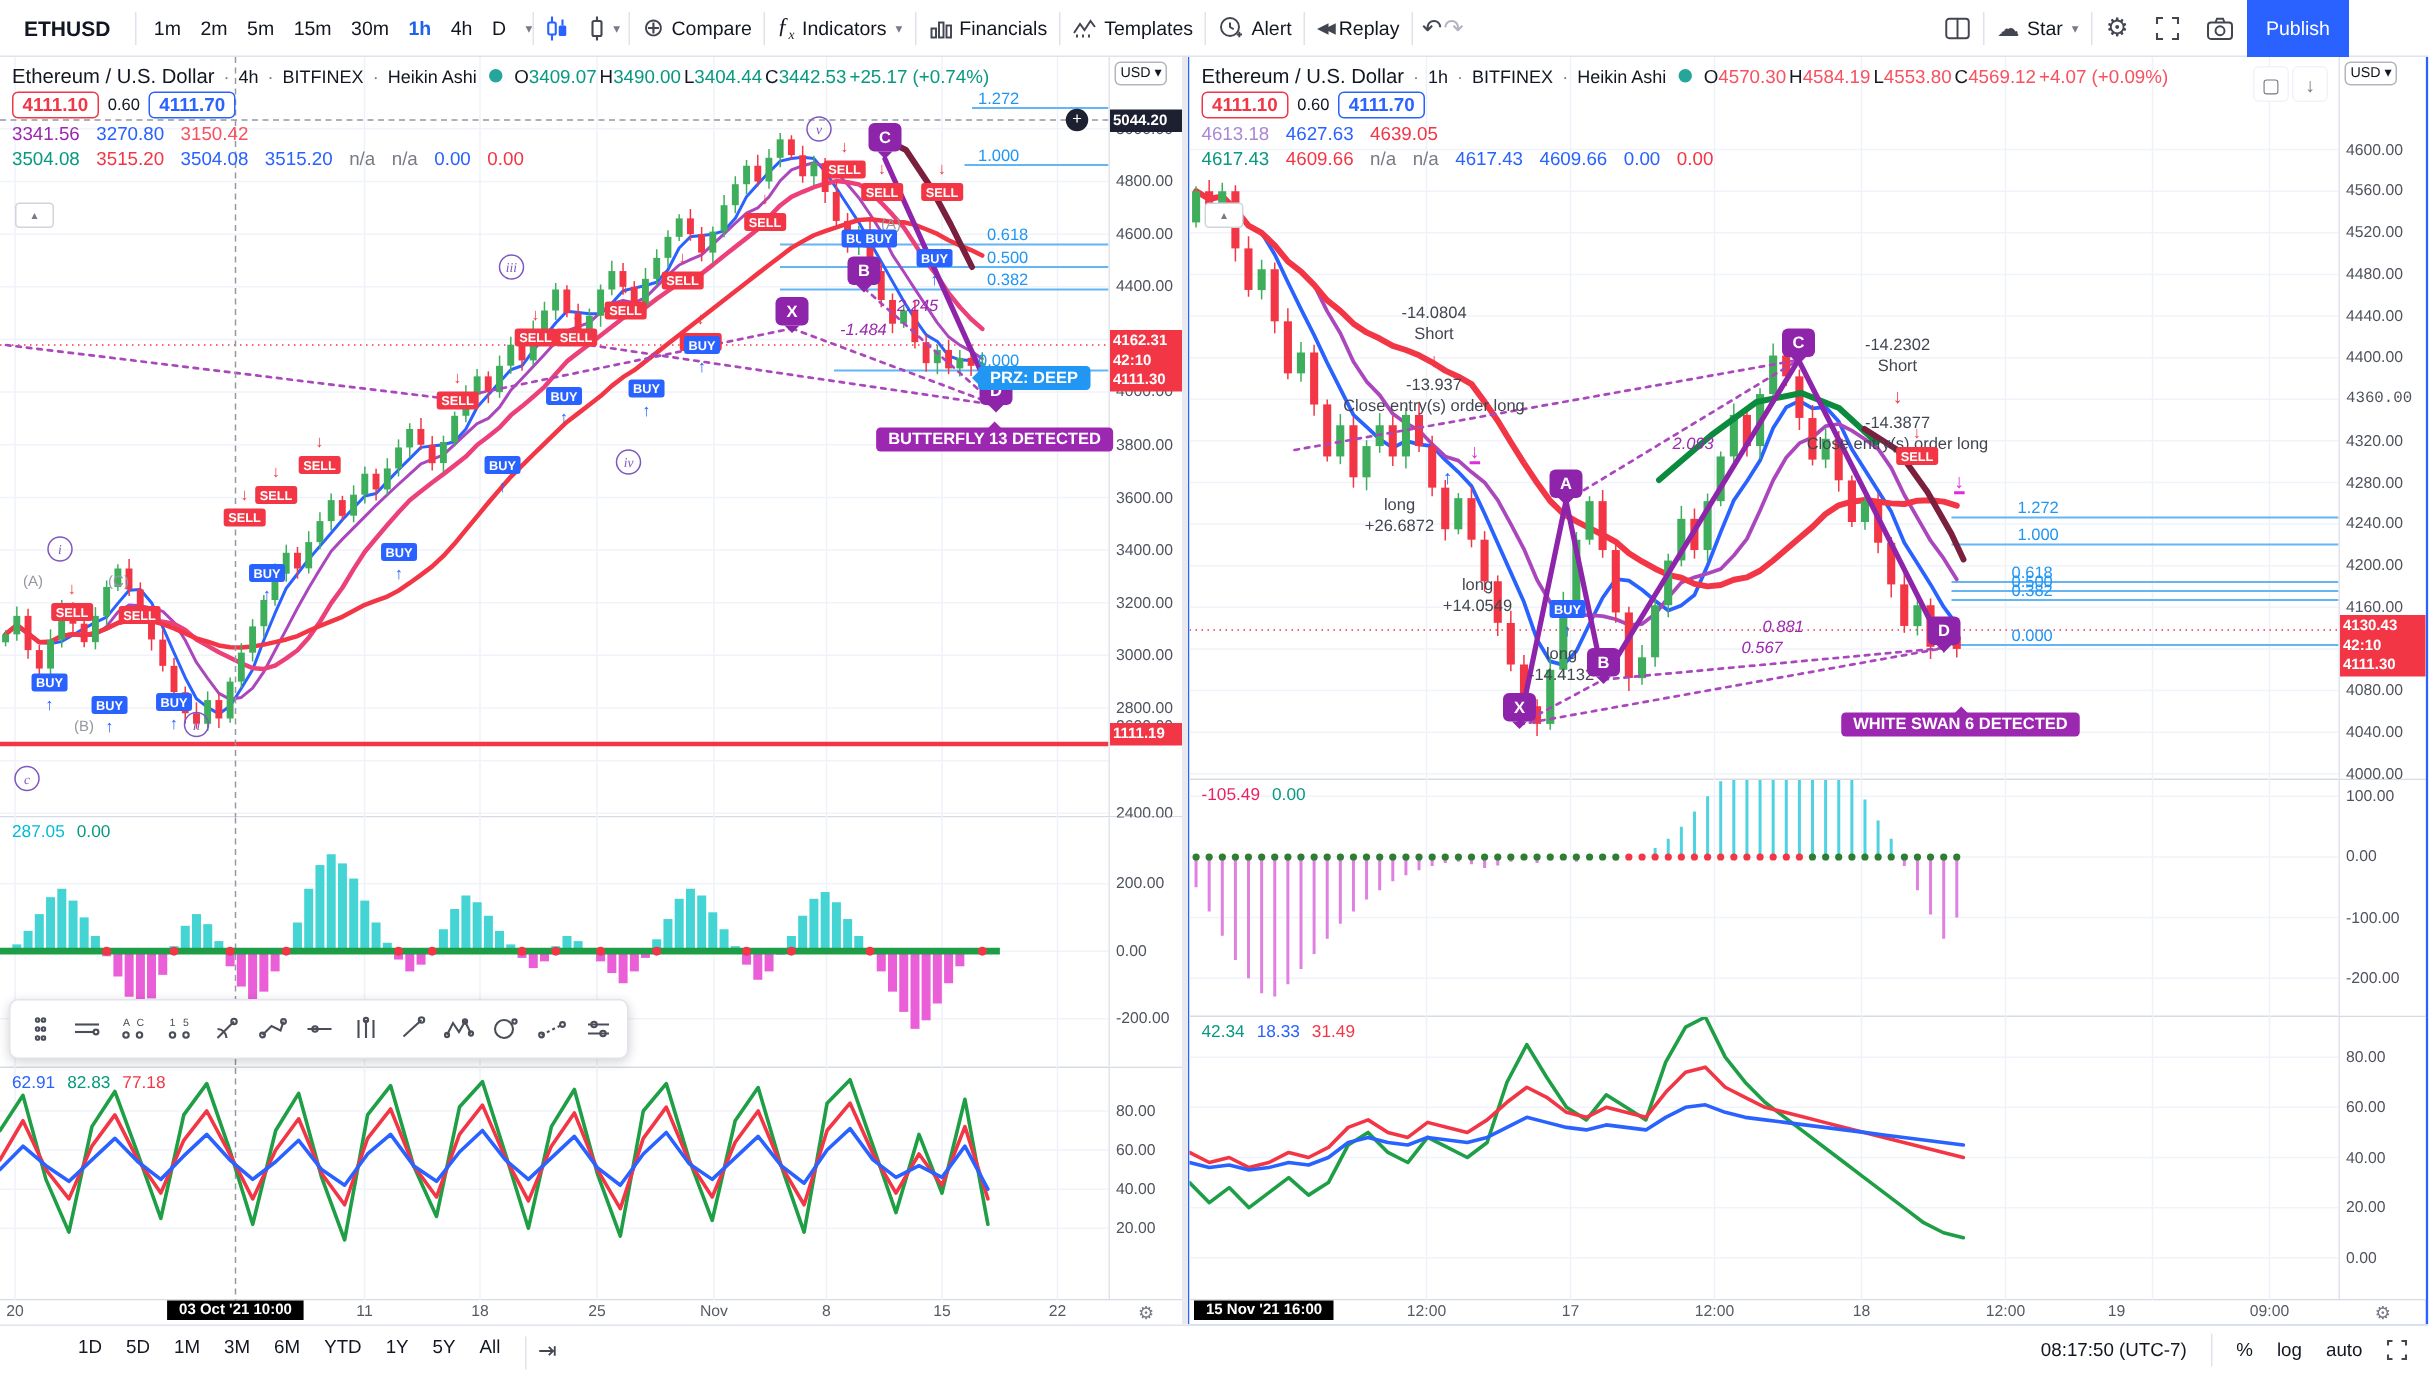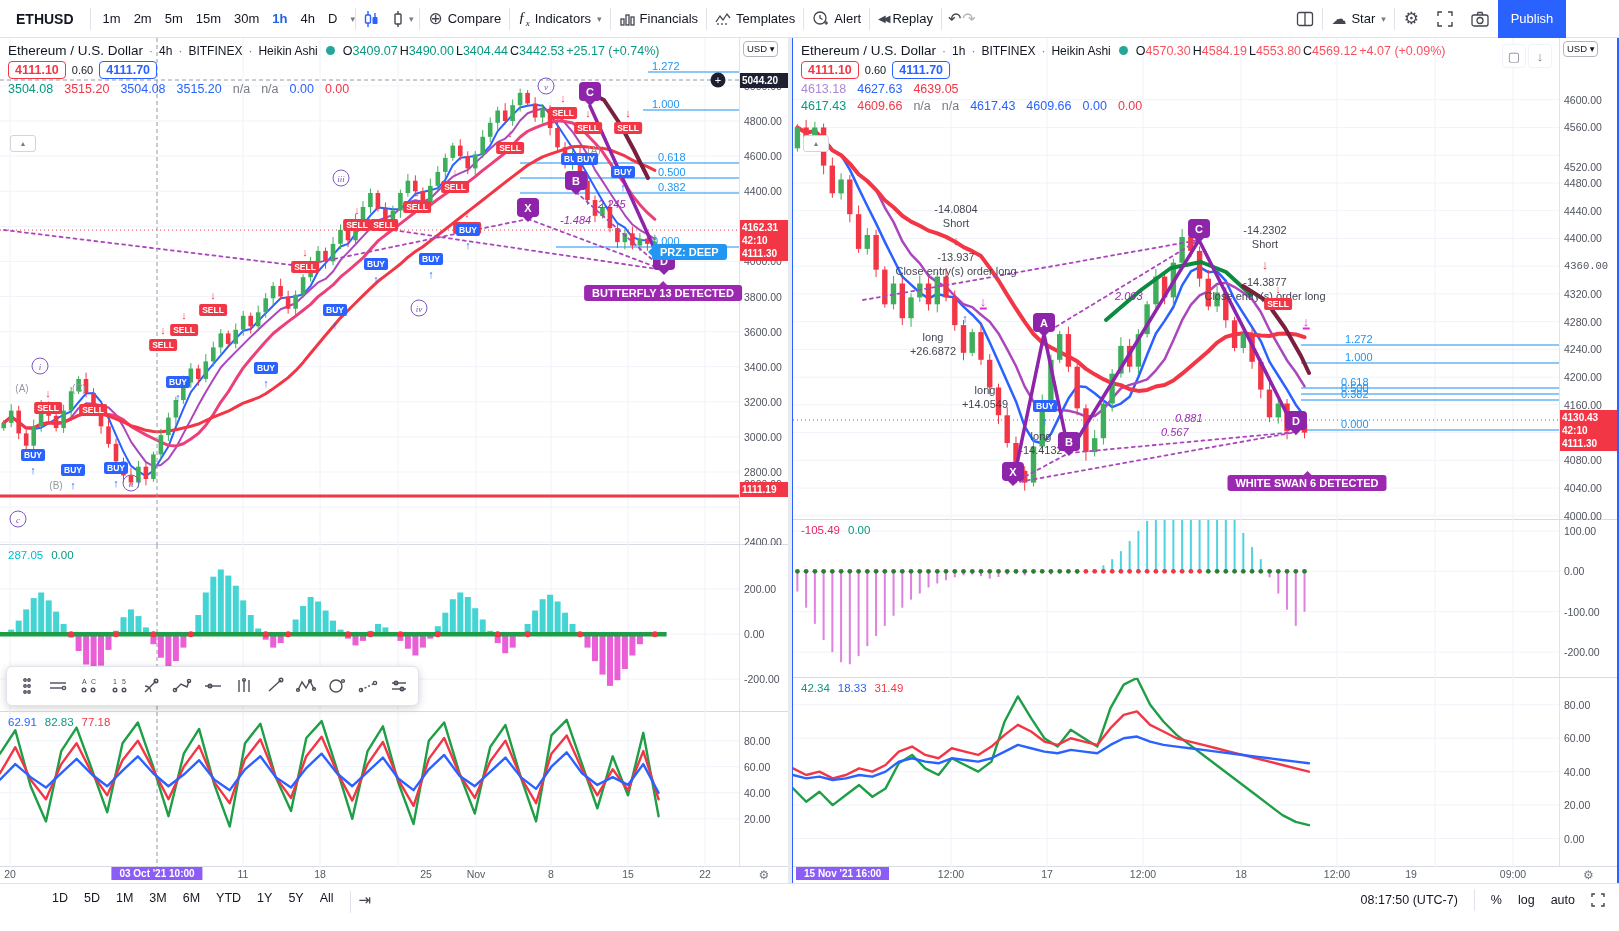--- a/index.html
+++ b/index.html
@@ -27,21 +27,21 @@
   .pane svg{position:absolute;left:0;top:0;z-index:1;}
   .paxis{position:absolute;top:0;right:0;height:100%;border-left:1px solid #e0e3eb;background:#fff;
          font-size:10.5px;color:#4f535e;z-index:3;}
   .tick{position:absolute;left:4px;transform:translateY(-50%);white-space:nowrap;}
   .usd{position:absolute;top:3px;left:3px;border:1px solid #b2b5be;border-radius:4px;font-size:9.5px;
        padding:0 3px;height:14px;line-height:14px;color:#131722;background:#fff;cursor:pointer;}
   .axbox{position:absolute;left:0;right:0;color:#fff;font-weight:700;font-size:10px;padding:1px 2px;line-height:13px;z-index:4;}
   .timeaxis{position:absolute;left:0;width:100%;height:16px;background:#fff;font-size:10.5px;color:#555a64;z-index:2;}
   .section.right .timeaxis{border-bottom:2px solid #2962ff;box-sizing:content-box;}
   .tlabel{position:absolute;top:1px;transform:translateX(-50%);}
-  .ttip{position:absolute;top:0;background:#8b5cf6;color:#fff;font-size:10px;font-weight:700;
+  .ttip{position:absolute;top:0;background:#000000;color:#fff;font-size:10px;font-weight:700;
         padding:1px 8px;white-space:nowrap;z-index:6;}
   .gearcell{position:absolute;top:0;right:0;height:16px;display:flex;align-items:center;justify-content:center;color:#787b86;font-size:12px;cursor:pointer;}
   
   .chead{position:absolute;left:8px;top:5px;z-index:8;}
   .crow{display:flex;align-items:center;gap:6px;margin-bottom:3px;white-space:nowrap;}
   .ctitle{font-size:13.5px;color:#131722;}
   .csep{color:#787b86;}
   .cdot{width:9px;height:9px;border-radius:50%;background:#26a69a;margin:0 2px;}
   .ohlc span{margin-right:2px;font-size:12.5px;}
   .bidbox{border:1px solid #f23645;color:#f23645;border-radius:4px;padding:1px 6px;font-weight:600;font-size:12.5px;background:#fff;cursor:pointer;}
@@ -491,20 +491,25 @@
               <span>Heikin Ashi</span>
               <span class="cdot"></span>
               <span class="ohlc" style="color:#089981"><span><b style="color:#131722;font-weight:400">O</b>3409.07</span><span><b style="color:#131722;font-weight:400">H</b>3490.00</span><span><b style="color:#131722;font-weight:400">L</b>3404.44</span><span><b style="color:#131722;font-weight:400">C</b>3442.53</span><span>+25.17 (+0.74%)</span></span>
             </div>
             <div class="crow">
               <span class="bidbox">4111.10</span>
               <span class="spread">0.60</span>
               <span class="askbox">4111.70</span>
             </div>
             <div class="crow vrow">
+              <span style="color:#9c27b0">3341.56</span>
+              <span style="color:#2962ff">3270.80</span>
+              <span style="color:#f7525f">3150.42</span>
+            </div>
+            <div class="crow vrow">
               <span style="color:#089981">3504.08</span>
               <span style="color:#f23645">3515.20</span>
               <span style="color:#2962ff">3504.08</span>
               <span style="color:#2962ff">3515.20</span>
               <span style="color:#787b86">n/a</span>
               <span style="color:#787b86">n/a</span>
               <span style="color:#2962ff">0.00</span>
               <span style="color:#f23645">0.00</span>
             </div>
           </div>
@@ -718,21 +723,21 @@
           <div class="slegend">
             <span style="color: rgb(41, 98, 255);">62.91</span>
             <span style="color: rgb(8, 153, 129);">82.83</span>
             <span style="color: rgb(242, 54, 69);">77.18</span>
           </div>
         </div>
         <div class="timeaxis" style="top: 829px;">
           <div class="tlabel" style="left: 10px;">20</div>
           <div class="tlabel" style="left: 243px;">11</div>
           <div class="tlabel" style="left: 320px;">18</div>
-          <div class="tlabel" style="left: 398px; margin-left: 28px;">25</div>
+          <div class="tlabel" style="left: 398px;">25</div>
           <div class="tlabel" style="left: 476px;">Nov</div>
           <div class="tlabel" style="left: 551px;">8</div>
           <div class="tlabel" style="left: 628px;">15</div>
           <div class="tlabel" style="left: 705px; text-align: right;">22</div>
           <div class="ttip" style="left: 157px; transform: translateX(-50%);">03 Oct '21  10:00</div>
           <div class="gearcell" style="width: 48px;">⚙</div>
         </div>
       </div>
       <div class="section right" style="left: 792px; width: 827px;">
         <div class="pane" style="top: 0px; height: 482px;">
@@ -893,21 +898,21 @@
             <polyline points="220,445 276,415" fill="none" stroke="#ab47bc" stroke-width="1.8" stroke-dasharray="3 4" stroke-linejoin="round" stroke-linecap="round"></polyline>
             <polyline points="276,415 503,394" fill="none" stroke="#ab47bc" stroke-width="1.8" stroke-dasharray="3 4" stroke-linejoin="round" stroke-linecap="round"></polyline>
             <polyline points="220,445 503,394" fill="none" stroke="#ab47bc" stroke-width="1.8" stroke-dasharray="3 4" stroke-linejoin="round" stroke-linecap="round"></polyline>
             <polyline points="251,296 406,202" fill="none" stroke="#ab47bc" stroke-width="1.8" stroke-dasharray="3 4" stroke-linejoin="round" stroke-linecap="round"></polyline>
             <polyline points="70,262 406,202" fill="none" stroke="#ab47bc" stroke-width="1.8" stroke-dasharray="3 4" stroke-linejoin="round" stroke-linecap="round"></polyline>
             <polyline points="220,445 251,296 276,415 406,202 503,394" fill="none" stroke="#8e24aa" stroke-width="3.5" stroke-linejoin="round" stroke-linecap="round"></polyline>
           </svg>
           <div class="paxis" style="width: 57px;">
             <div class="tick" style="top: 61.7237px;">4600.00</div>
             <div class="tick" style="top: 89.4647px;">4560.00</div>
-            <div class="tick" style="top: 117.206px; margin-top: 12px;">4520.00</div>
+            <div class="tick" style="top: 117.206px;">4520.00</div>
             <div class="tick" style="top: 144.947px;">4480.00</div>
             <div class="tick" style="top: 172.688px;">4440.00</div>
             <div class="tick" style="top: 200.429px;">4400.00</div>
             <div class="tick" style="top: 228.17px; font-family: Liberation Mono, monospace;">4360.00</div>
             <div class="tick" style="top: 255.911px;">4320.00</div>
             <div class="tick" style="top: 283.652px;">4280.00</div>
             <div class="tick" style="top: 311.393px;">4240.00</div>
             <div class="tick" style="top: 339.134px;">4200.00</div>
             <div class="tick" style="top: 366.875px;">4160.00</div>
             <div class="tick" style="top: 394.616px;">4120.00</div>

